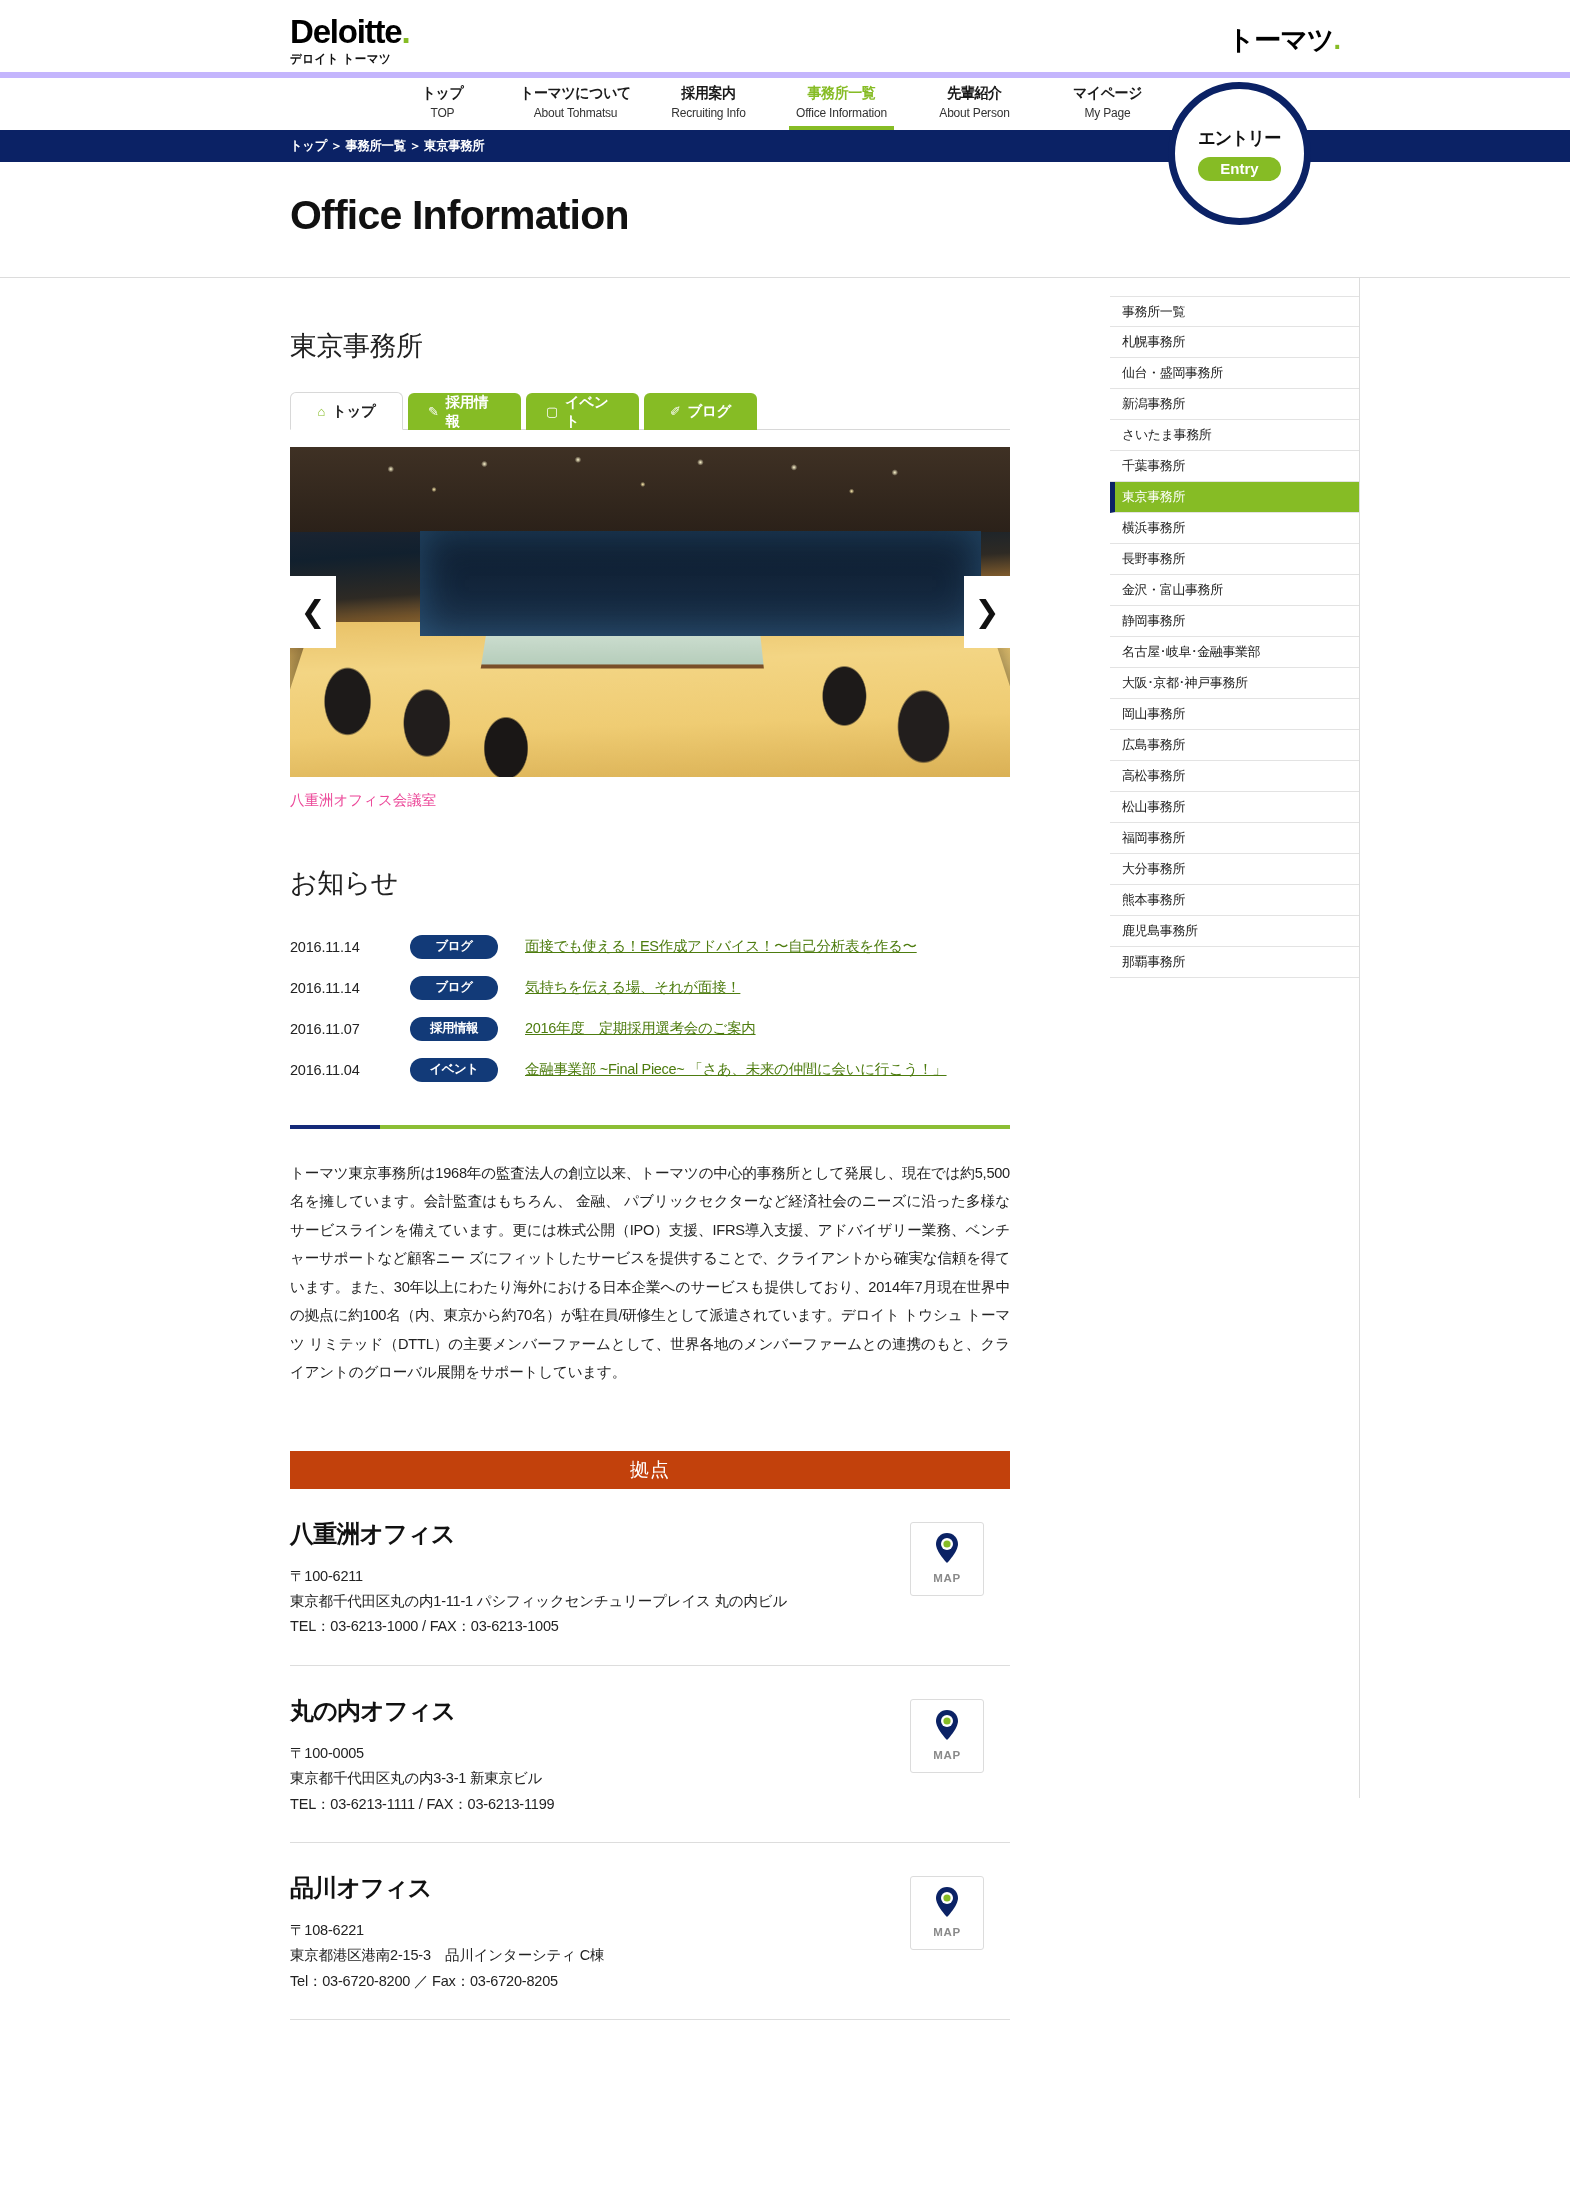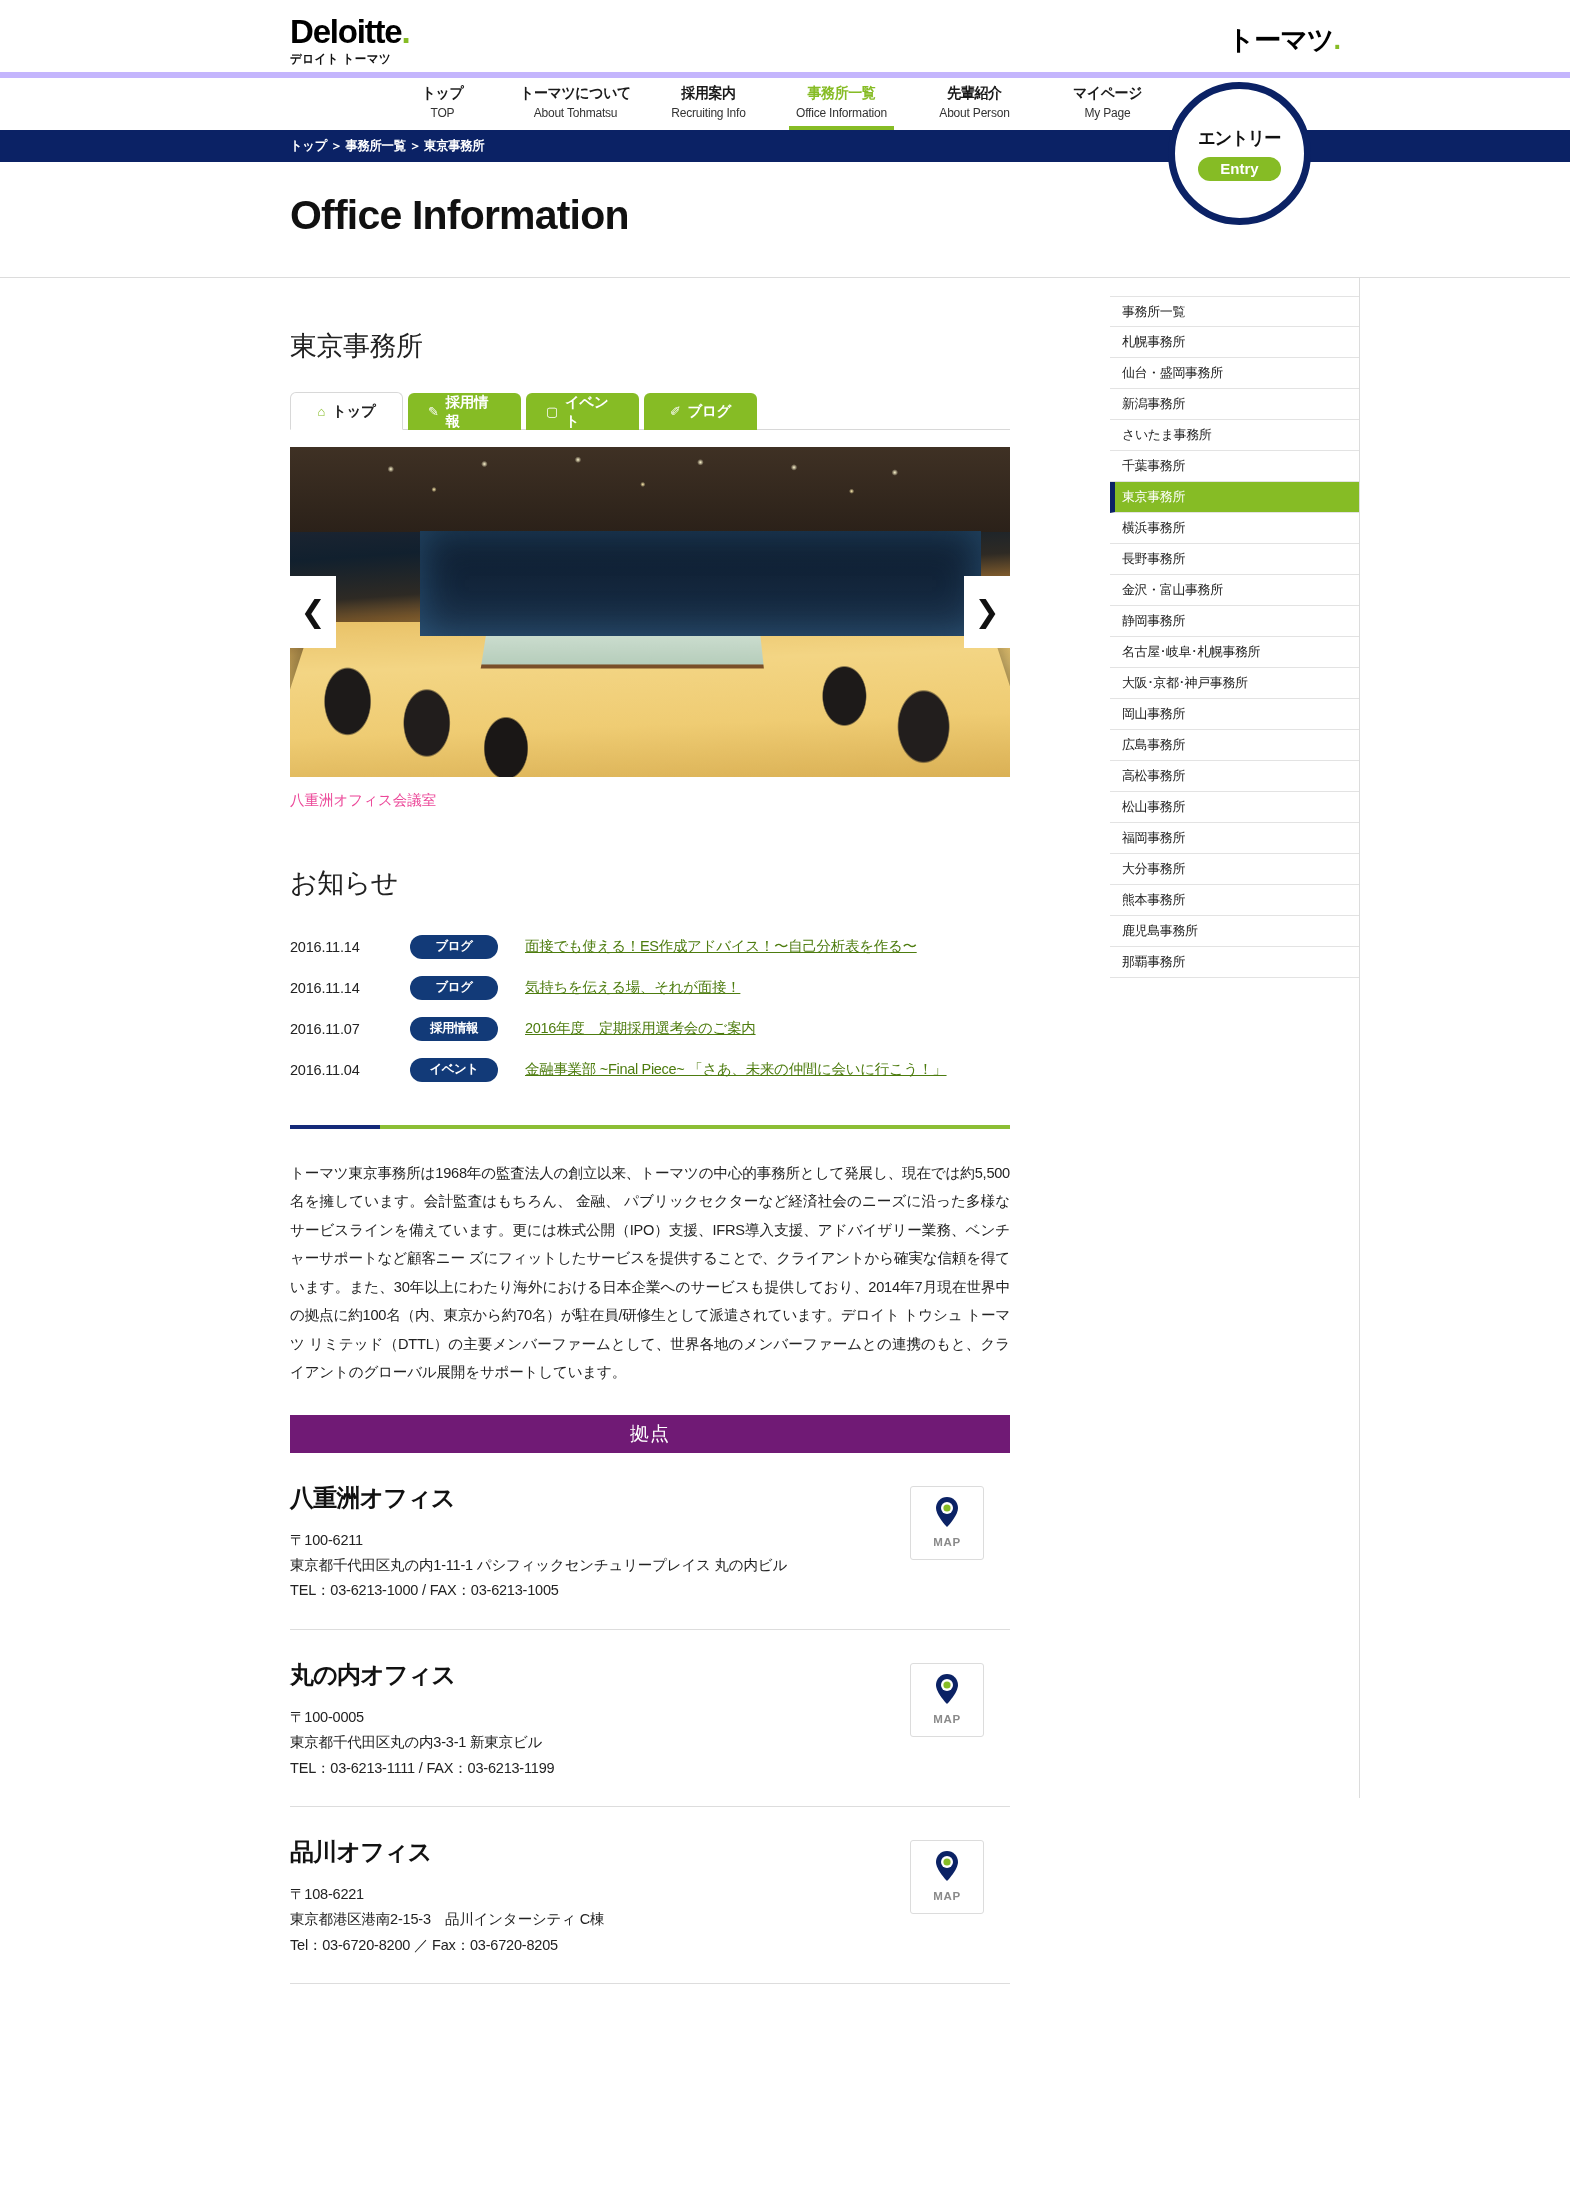--- a/index.html
+++ b/index.html
@@ -230,21 +230,21 @@
   .divider .seg-green { flex: 1; background: #8cbe35; }
 
   
   .desc {
     width: 720px; margin-top: 30px; font-size: 14.6px; line-height: 1.95;
     color: #222; text-align: justify; letter-spacing: -0.25px;
   }
 
   
   .sec-bar {
-    width: 720px; margin-top: 28px; height: 38px; background: #701a75;
+    width: 720px; margin-top: 64px; height: 38px; background: #c2410c;
     color: #fff; font-size: 19px; display: flex;
     align-items: center; justify-content: center; letter-spacing: 1px;
   }
 
   
   .office-block {
     width: 720px; padding: 27px 0 25px; border-bottom: 1px solid #dddddd;
     display: flex; justify-content: space-between; align-items: flex-start;
   }
   .office-info { padding-top: 2px; }
@@ -483,21 +483,21 @@
       <div class="side-item">
         <span>長野事務所</span>
       </div>
       <div class="side-item">
         <span>金沢・富山事務所</span>
       </div>
       <div class="side-item">
         <span>静岡事務所</span>
       </div>
       <div class="side-item">
-        <span>名古屋･岐阜･札幌事務所</span>
+        <span>名古屋･岐阜･金融事業部</span>
       </div>
       <div class="side-item">
         <span>大阪･京都･神戸事務所</span>
       </div>
       <div class="side-item">
         <span>岡山事務所</span>
       </div>
       <div class="side-item">
         <span>広島事務所</span>
       </div>

